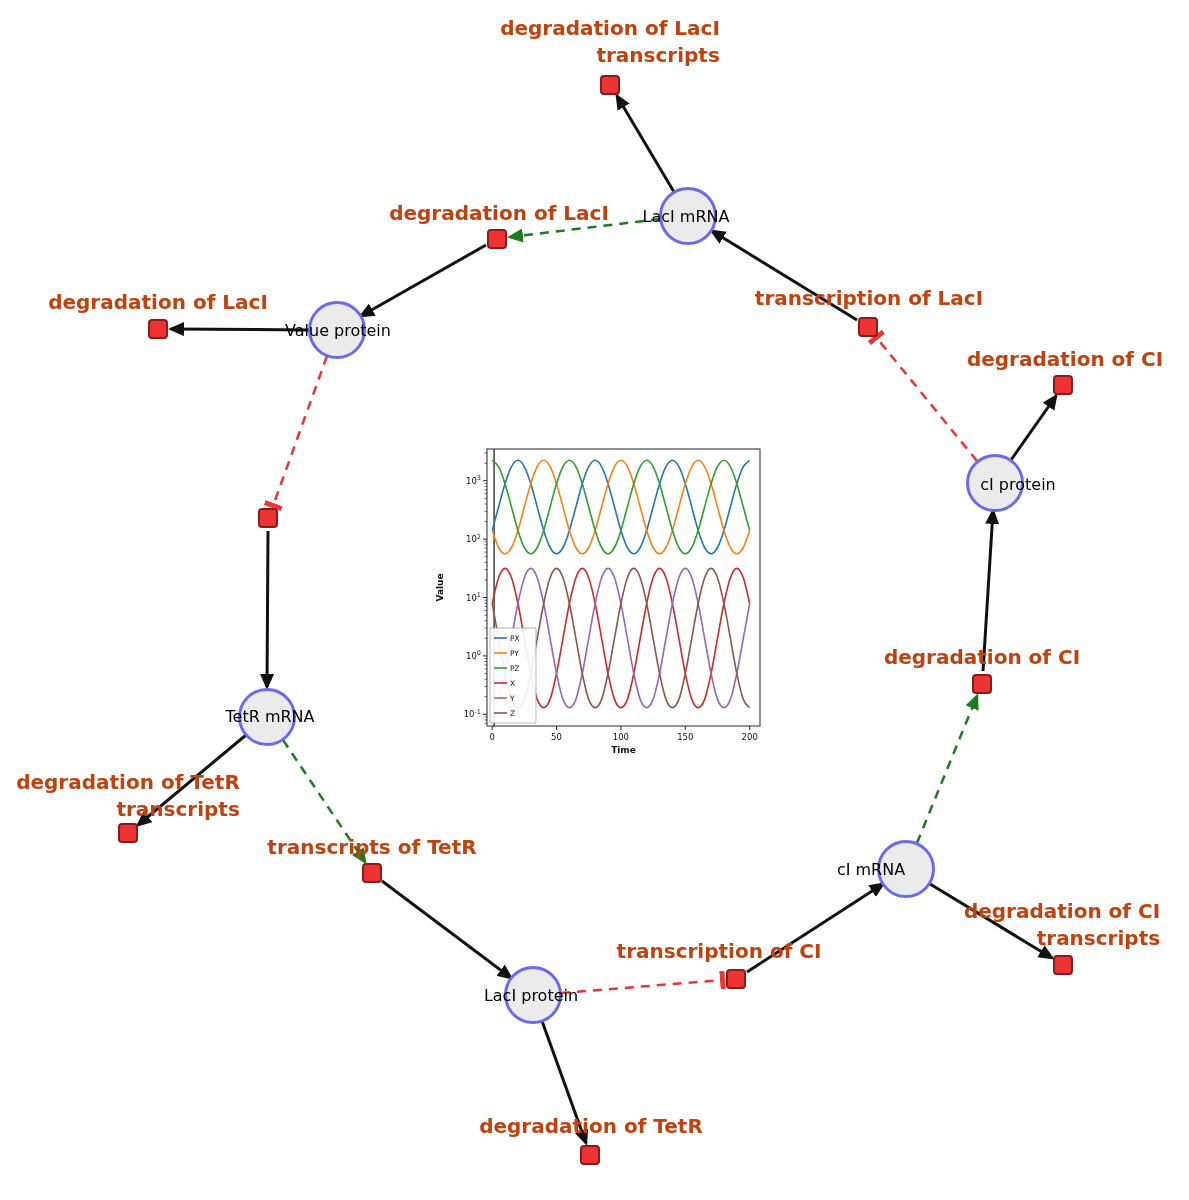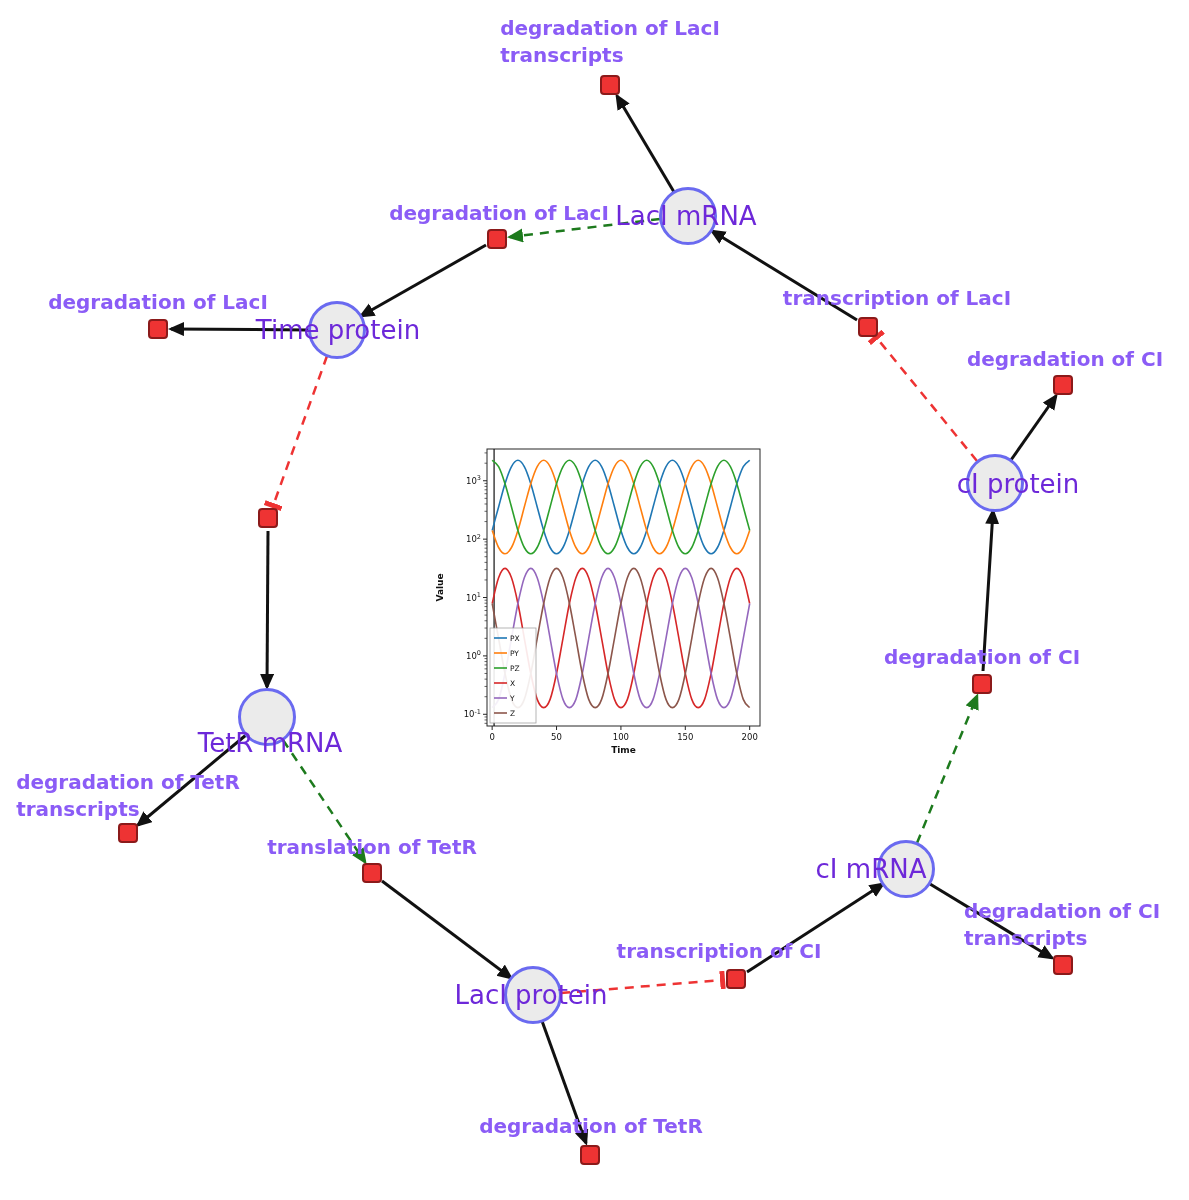--- a/index.html
+++ b/index.html
@@ -3,27 +3,27 @@
 <meta charset="utf-8">
 <style>
   html,body{margin:0;padding:0;background:#fff;}
   #stage{position:relative;width:1189px;height:1200px;background:#ffffff;overflow:hidden;
          font-family:"DejaVu Sans","Liberation Sans",sans-serif;}
   #edge-layer{position:absolute;left:0;top:0;z-index:1;}
   .species{position:absolute;width:58px;height:58px;border-radius:50%;
            background:var(--species-fill,#ebebeb);border:3px solid var(--species-border,#6a6af0);
            box-sizing:border-box;z-index:2;}
   .species-label{position:absolute;transform:translate(-50%,-50%);z-index:3;
-                 font-size:26px;color:#6d28d9;white-space:pre;}
+                 font-size:16px;color:#000000;white-space:pre;}
   .rxn{position:absolute;width:20px;height:20px;border-radius:4px;
        background:var(--rxn-fill,#ee3333);border:2.5px solid var(--rxn-border,#8b1a1a);
        box-sizing:border-box;z-index:2;}
   .rxn-label{position:absolute;transform:translate(-50%,-50%);z-index:3;
-             font-size:20px;font-weight:bold;color:#8b5cf6;white-space:pre;
-             text-align:left;line-height:1.35;}
+             font-size:20px;font-weight:bold;color:#c2410c;white-space:pre;
+             text-align:right;line-height:1.35;}
   #chart-svg{position:absolute;left:430px;top:438px;z-index:4;background:#fff;}
   #chart-svg text{font-family:"DejaVu Sans","Liberation Sans",sans-serif;}
 </style>
 </head>
 <body>
 
 <div id="stage">
 
   <svg id="edge-layer" width="1189" height="1200">
     <defs>
@@ -61,48 +61,48 @@
   </svg>
 
   <div class="species" style="left:659px;top:187px"></div>
   <div class="species" style="left:308px;top:301px"></div>
   <div class="species" style="left:966px;top:454px"></div>
   <div class="species" style="left:238px;top:688px"></div>
   <div class="species" style="left:877px;top:840px"></div>
   <div class="species" style="left:504px;top:966px"></div>
 
   <div class="species-label" style="left:686px;top:216px">LacI mRNA</div>
-  <div class="species-label" style="left:338px;top:330px">Time protein</div>
+  <div class="species-label" style="left:338px;top:330px">Value protein</div>
   <div class="species-label" style="left:1018px;top:484px">cI protein</div>
-  <div class="species-label" style="left:270px;top:743px">TetR mRNA</div>
+  <div class="species-label" style="left:270px;top:716px">TetR mRNA</div>
   <div class="species-label" style="left:871px;top:869px">cI mRNA</div>
   <div class="species-label" style="left:531px;top:995px">LacI protein</div>
 
   <div class="rxn" style="left:600px;top:75px"></div>
   <div class="rxn" style="left:487px;top:229px"></div>
   <div class="rxn" style="left:858px;top:317px"></div>
   <div class="rxn" style="left:148px;top:319px"></div>
   <div class="rxn" style="left:1053px;top:375px"></div>
   <div class="rxn" style="left:258px;top:508px"></div>
   <div class="rxn" style="left:118px;top:823px"></div>
   <div class="rxn" style="left:362px;top:863px"></div>
   <div class="rxn" style="left:972px;top:674px"></div>
   <div class="rxn" style="left:726px;top:969px"></div>
   <div class="rxn" style="left:1053px;top:955px"></div>
   <div class="rxn" style="left:580px;top:1145px"></div>
 
   <div class="rxn-label" style="left:610px;top:42px">degradation of LacI
 transcripts</div>
   <div class="rxn-label" style="left:499px;top:213px">degradation of LacI</div>
-  <div class="rxn-label" style="left:897px;top:298px">transcription of LacI</div>
+  <div class="rxn-label" style="left:869px;top:298px">transcription of LacI</div>
   <div class="rxn-label" style="left:158px;top:302px">degradation of LacI</div>
   <div class="rxn-label" style="left:1065px;top:359px">degradation of CI</div>
   <div class="rxn-label" style="left:128px;top:796px">degradation of TetR
 transcripts</div>
-  <div class="rxn-label" style="left:372px;top:847px">translation of TetR</div>
+  <div class="rxn-label" style="left:372px;top:847px">transcripts of TetR</div>
   <div class="rxn-label" style="left:982px;top:657px">degradation of CI</div>
   <div class="rxn-label" style="left:719px;top:951px">transcription of CI</div>
   <div class="rxn-label" style="left:1062px;top:925px">degradation of CI
 transcripts</div>
   <div class="rxn-label" style="left:591px;top:1126px">degradation of TetR</div>
 
   <svg id="chart-svg" width="345" height="330">
       <rect x="57" y="11" width="273" height="277" fill="none" stroke="#262626" stroke-width="1"></rect>
       <line x1="53" y1="276.28538248800567" x2="57" y2="276.28538248800567" stroke="#262626" stroke-width="1"></line>
       <text x="51" y="279.28538248800567" text-anchor="end" font-size="8.5" fill="#111"><tspan>10</tspan><tspan dy="-3.5" font-size="6.5">-1</tspan></text>

